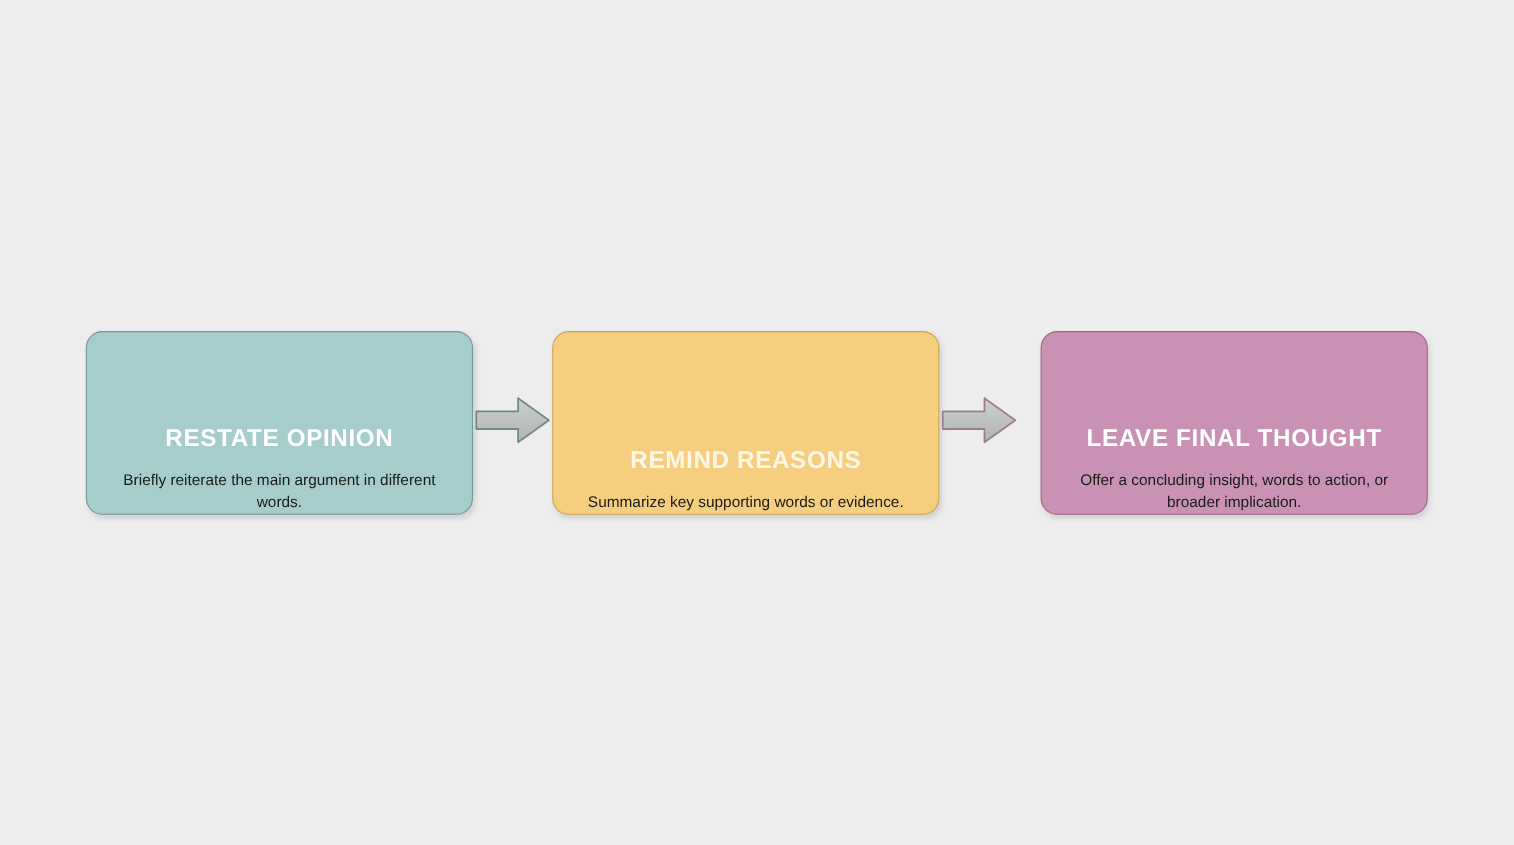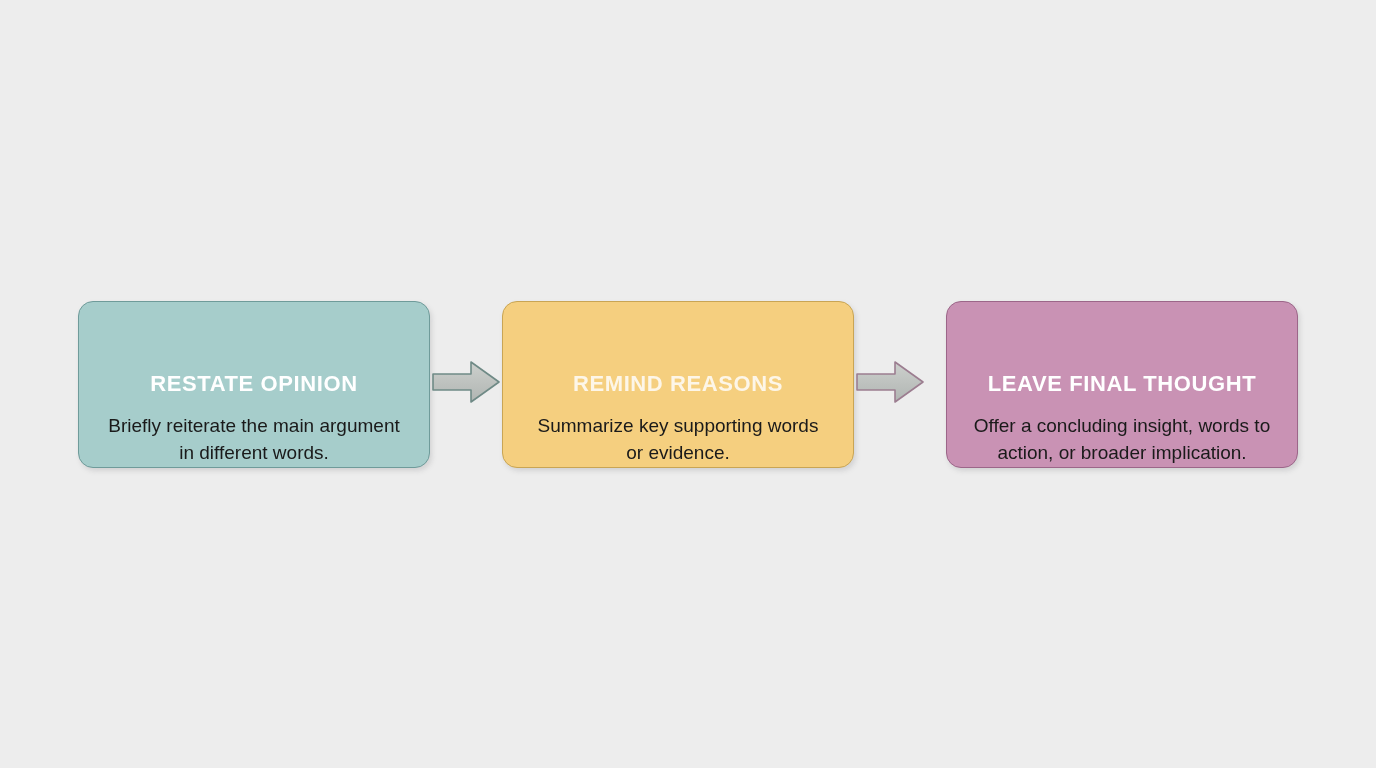--- a/index.html
+++ b/index.html
@@ -58,21 +58,21 @@
     font-size: 22px;
     font-weight: bold;
     letter-spacing: 0.6px;
     text-align: center;
     line-height: 1.15;
     margin: 0 0 17px 0;
     white-space: nowrap;
   }
 
   .flow-box .box-desc {
-    font-size: 19px;
+    font-size: 14px;
     font-weight: normal;
     line-height: 1.42;
     text-align: center;
     color: #1a1a1a;
     margin: 0;
     max-width: 318px;
   }
 
   
 

